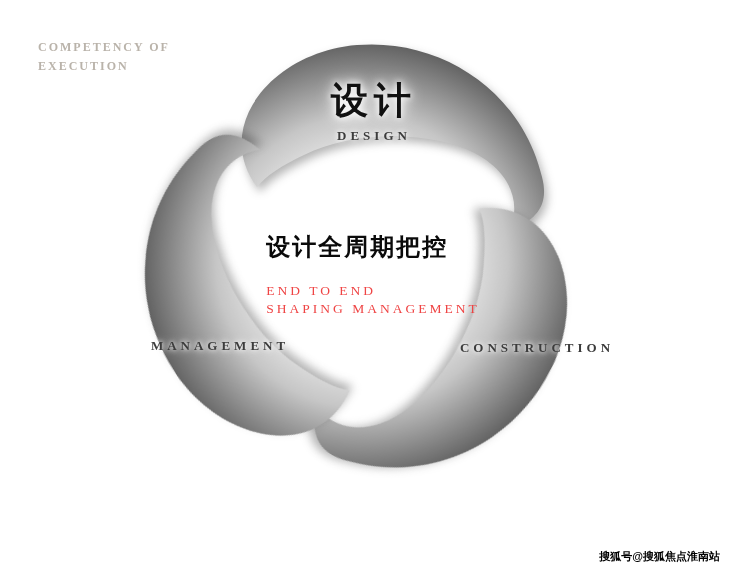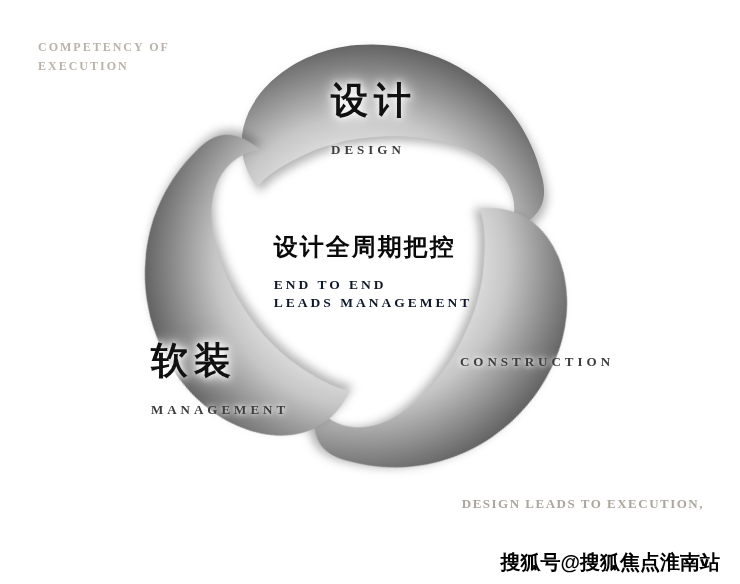--- a/index.html
+++ b/index.html
@@ -15,56 +15,56 @@
 
   .swoosh-svg { position: absolute; left: 112px; top: 12px; }
   .swoosh { filter: drop-shadow(3px 5px 5px rgba(40,40,40,0.35)); }
 
   .corner-note {
     position: absolute; left: 38px; top: 38px;
     font-size: 12px; font-weight: bold; letter-spacing: 2px;
     color: #b6afa6; line-height: 19px; opacity: 0.95;
   }
 
-  .node { position: absolute; text-align: left; transform: translateX(-50%); }
+  .node { position: absolute; text-align: center; transform: translateX(-50%); }
   .node-cn {
     display: block; font-size: 37px; font-weight: bold; color: #111;
     letter-spacing: 6px;
     text-shadow: 0 0 6px #fff, 0 0 12px #fff, 0 0 18px rgba(255,255,255,0.95);
   }
   .node-en {
-    display: block; margin-top: 16px; font-size: 13px; font-weight: bold;
+    display: block; margin-top: 2px; font-size: 13px; font-weight: bold;
     color: #3c3c3c; letter-spacing: 4px;
     text-shadow: 0 0 5px #fff, 0 0 10px #fff;
   }
   .node-design { left: 374px; top: 76px; }
   .node-furnishing { left: 220px; top: 336px; }
   .node-construction { left: 537px; top: 338px; }
 
   .center-label {
     position: absolute; left: 373px; top: 231px;
     transform: translateX(-50%); text-align: left; white-space: nowrap;
   }
   .center-cn {
     font-size: 24px; font-weight: bold; color: #0a0a0a; letter-spacing: 2px;
   }
   .center-en {
-    margin-top: 13px; font-size: 13.5px; color: #0f172a;
-    letter-spacing: 3px; line-height: 18px; font-weight: bold;
+    margin-top: 19px; font-size: 13.5px; color: #ef4444;
+    letter-spacing: 3px; line-height: 18px; font-weight: normal;
   }
 
   .footer-note {
     position: absolute; right: 36px; top: 492px; text-align: right;
     font-size: 13px; font-weight: bold; color: #aba69e;
     letter-spacing: 1.5px; line-height: 23px;
   }
 
   .watermark {
     position: absolute; right: 20px; top: 549px;
-    font-size: 20px; font-weight: bold; color: #000;
+    font-size: 11px; font-weight: bold; color: #000;
     font-family: "Liberation Sans", "DejaVu Sans", sans-serif;
     text-shadow: -1px -1px 0 #fff, 1px -1px 0 #fff, -1px 1px 0 #fff, 1px 1px 0 #fff;
   }
 </style>
 </head>
 <body>
 
 <div class="canvas">
 
   <div class="corner-note">
@@ -91,35 +91,33 @@
     <use href="#swooshShape" class="swoosh" fill="url(#swooshGrad)" transform="rotate(120)"></use>
     <use href="#swooshShape" class="swoosh" fill="url(#swooshGrad)" transform="rotate(240)"></use>
   </svg>
 
   <div class="node node-design">
     <span class="node-cn">设计</span>
     <span class="node-en">DESIGN</span>
   </div>
 
   <div class="node node-furnishing">
-    <span class="node-cn">软装</span>
     <span class="node-en">MANAGEMENT</span>
   </div>
 
   <div class="node node-construction">
     <span class="node-en">CONSTRUCTION</span>
   </div>
 
   <div class="center-label">
     <div class="center-cn">设计全周期把控</div>
     <div class="center-en">
       <div>END TO END</div>
-      <div>LEADS MANAGEMENT</div>
+      <div>SHAPING MANAGEMENT</div>
     </div>
   </div>
 
   <div class="footer-note">
-    <div>DESIGN LEADS TO EXECUTION,</div>
   </div>
 
   <div class="watermark">搜狐号@搜狐焦点淮南站</div>
 
 </div>
 
 </body></html>

